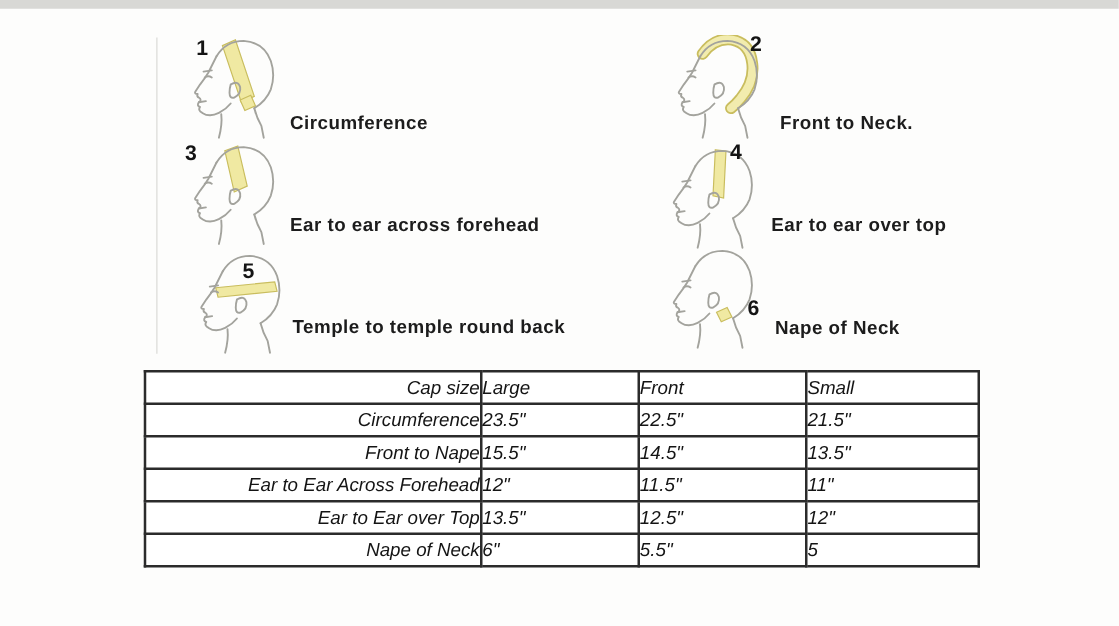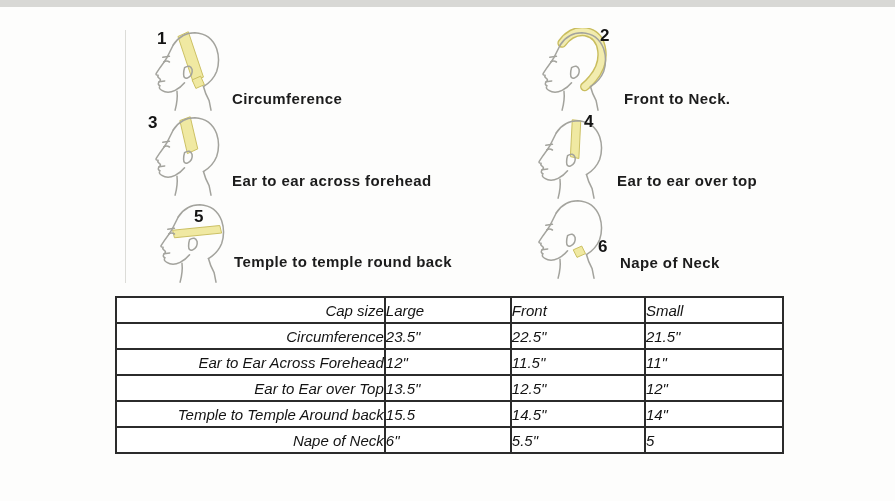--- a/index.html
+++ b/index.html
@@ -125,36 +125,36 @@
         <th>Front</th>
         <th>Small</th>
       </tr>
       <tr>
         <td>Circumference</td>
         <td>23.5"</td>
         <td>22.5"</td>
         <td>21.5"</td>
       </tr>
       <tr>
+        <td>Front to Nape</td>
+        <td>15.5"</td>
+        <td>14.5"</td>
+        <td>13.5"</td>
+      </tr>
+      <tr>
         <td>Ear to Ear Across Forehead</td>
         <td>12"</td>
         <td>11.5"</td>
         <td>11"</td>
       </tr>
       <tr>
         <td>Ear to Ear over Top</td>
         <td>13.5"</td>
         <td>12.5"</td>
         <td>12"</td>
-      </tr>
-      <tr>
-        <td>Temple to Temple Around back</td>
-        <td>15.5</td>
-        <td>14.5"</td>
-        <td>14"</td>
       </tr>
       <tr>
         <td>Nape of Neck</td>
         <td>6"</td>
         <td>5.5"</td>
         <td>5</td>
       </tr>
     </tbody>
   </table>
 

